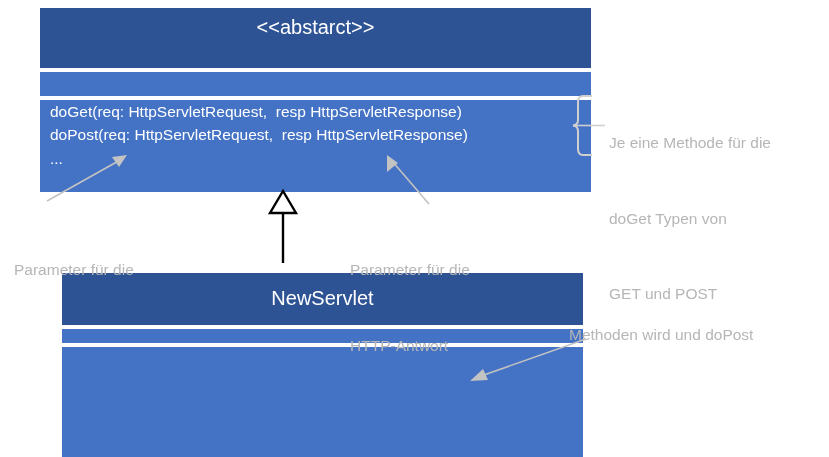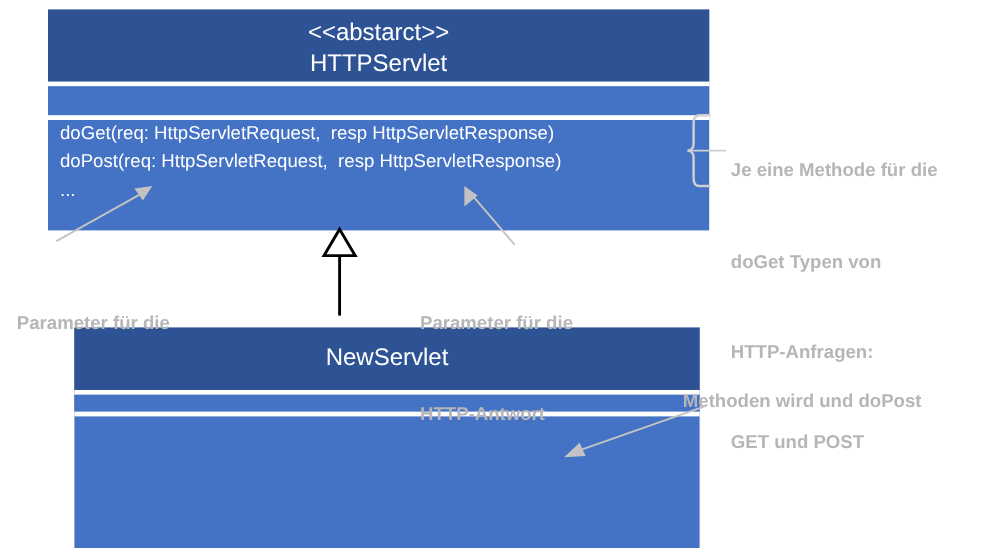--- a/index.html
+++ b/index.html
@@ -75,41 +75,40 @@
   #class-newservlet .uml-header { height: 52px; padding-top: 12px; }
 
   
   .annotation {
     position: absolute;
     color: #b6b6b6;
     font-size: 15.5px;
     line-height: 1.62;
     white-space: pre;
   }
-  .annotation span { display: block; font-weight: bold; }
+  .annotation span { display: block; }
 
   
   #overlay {
     position: absolute;
     left: 0;
     top: 0;
     width: 829px;
     height: 457px;
     pointer-events: none;
   }
 </style>
 </head>
 <body>
 
 <div id="stage">
 
   <div id="class-httpservlet" class="uml-class">
     <div class="uml-header">
       <span class="uml-header-line">&lt;&lt;abstarct&gt;&gt;</span>
-      <span class="uml-header-line">HTTPServlet</span>
     </div>
     <div class="uml-sep" style="top:60px;"></div>
     <div class="uml-attrs" style="top:64px;height:24px;"></div>
     <div class="uml-sep" style="top:88px;"></div>
     <div class="uml-ops">
       <span class="op-line">doGet(req: HttpServletRequest,  resp HttpServletResponse)</span>
       <span class="op-line">doPost(req: HttpServletRequest,  resp HttpServletResponse)</span>
       <span class="op-line">...</span>
     </div>
   </div>
@@ -120,21 +119,20 @@
     </div>
     <div class="uml-sep" style="top:52px;"></div>
     <div class="uml-attrs" style="top:56px;height:14px;"></div>
     <div class="uml-sep" style="top:70px;"></div>
 
   </div>
 
   <div class="annotation" style="left:609px; top:80px;">
     <span>Je eine Methode für die</span>
     <span>doGet Typen von</span>
-    <span>HTTP-Anfragen:</span>
     <span>GET und POST</span>
   </div>
 
   <div class="annotation" style="left:14px; top:207px;">
     <span>Parameter für die</span>
   </div>
 
   <div class="annotation" style="left:350px; top:207px;">
     <span>Parameter für die</span>
     <span>HTTP-Antwort</span>

